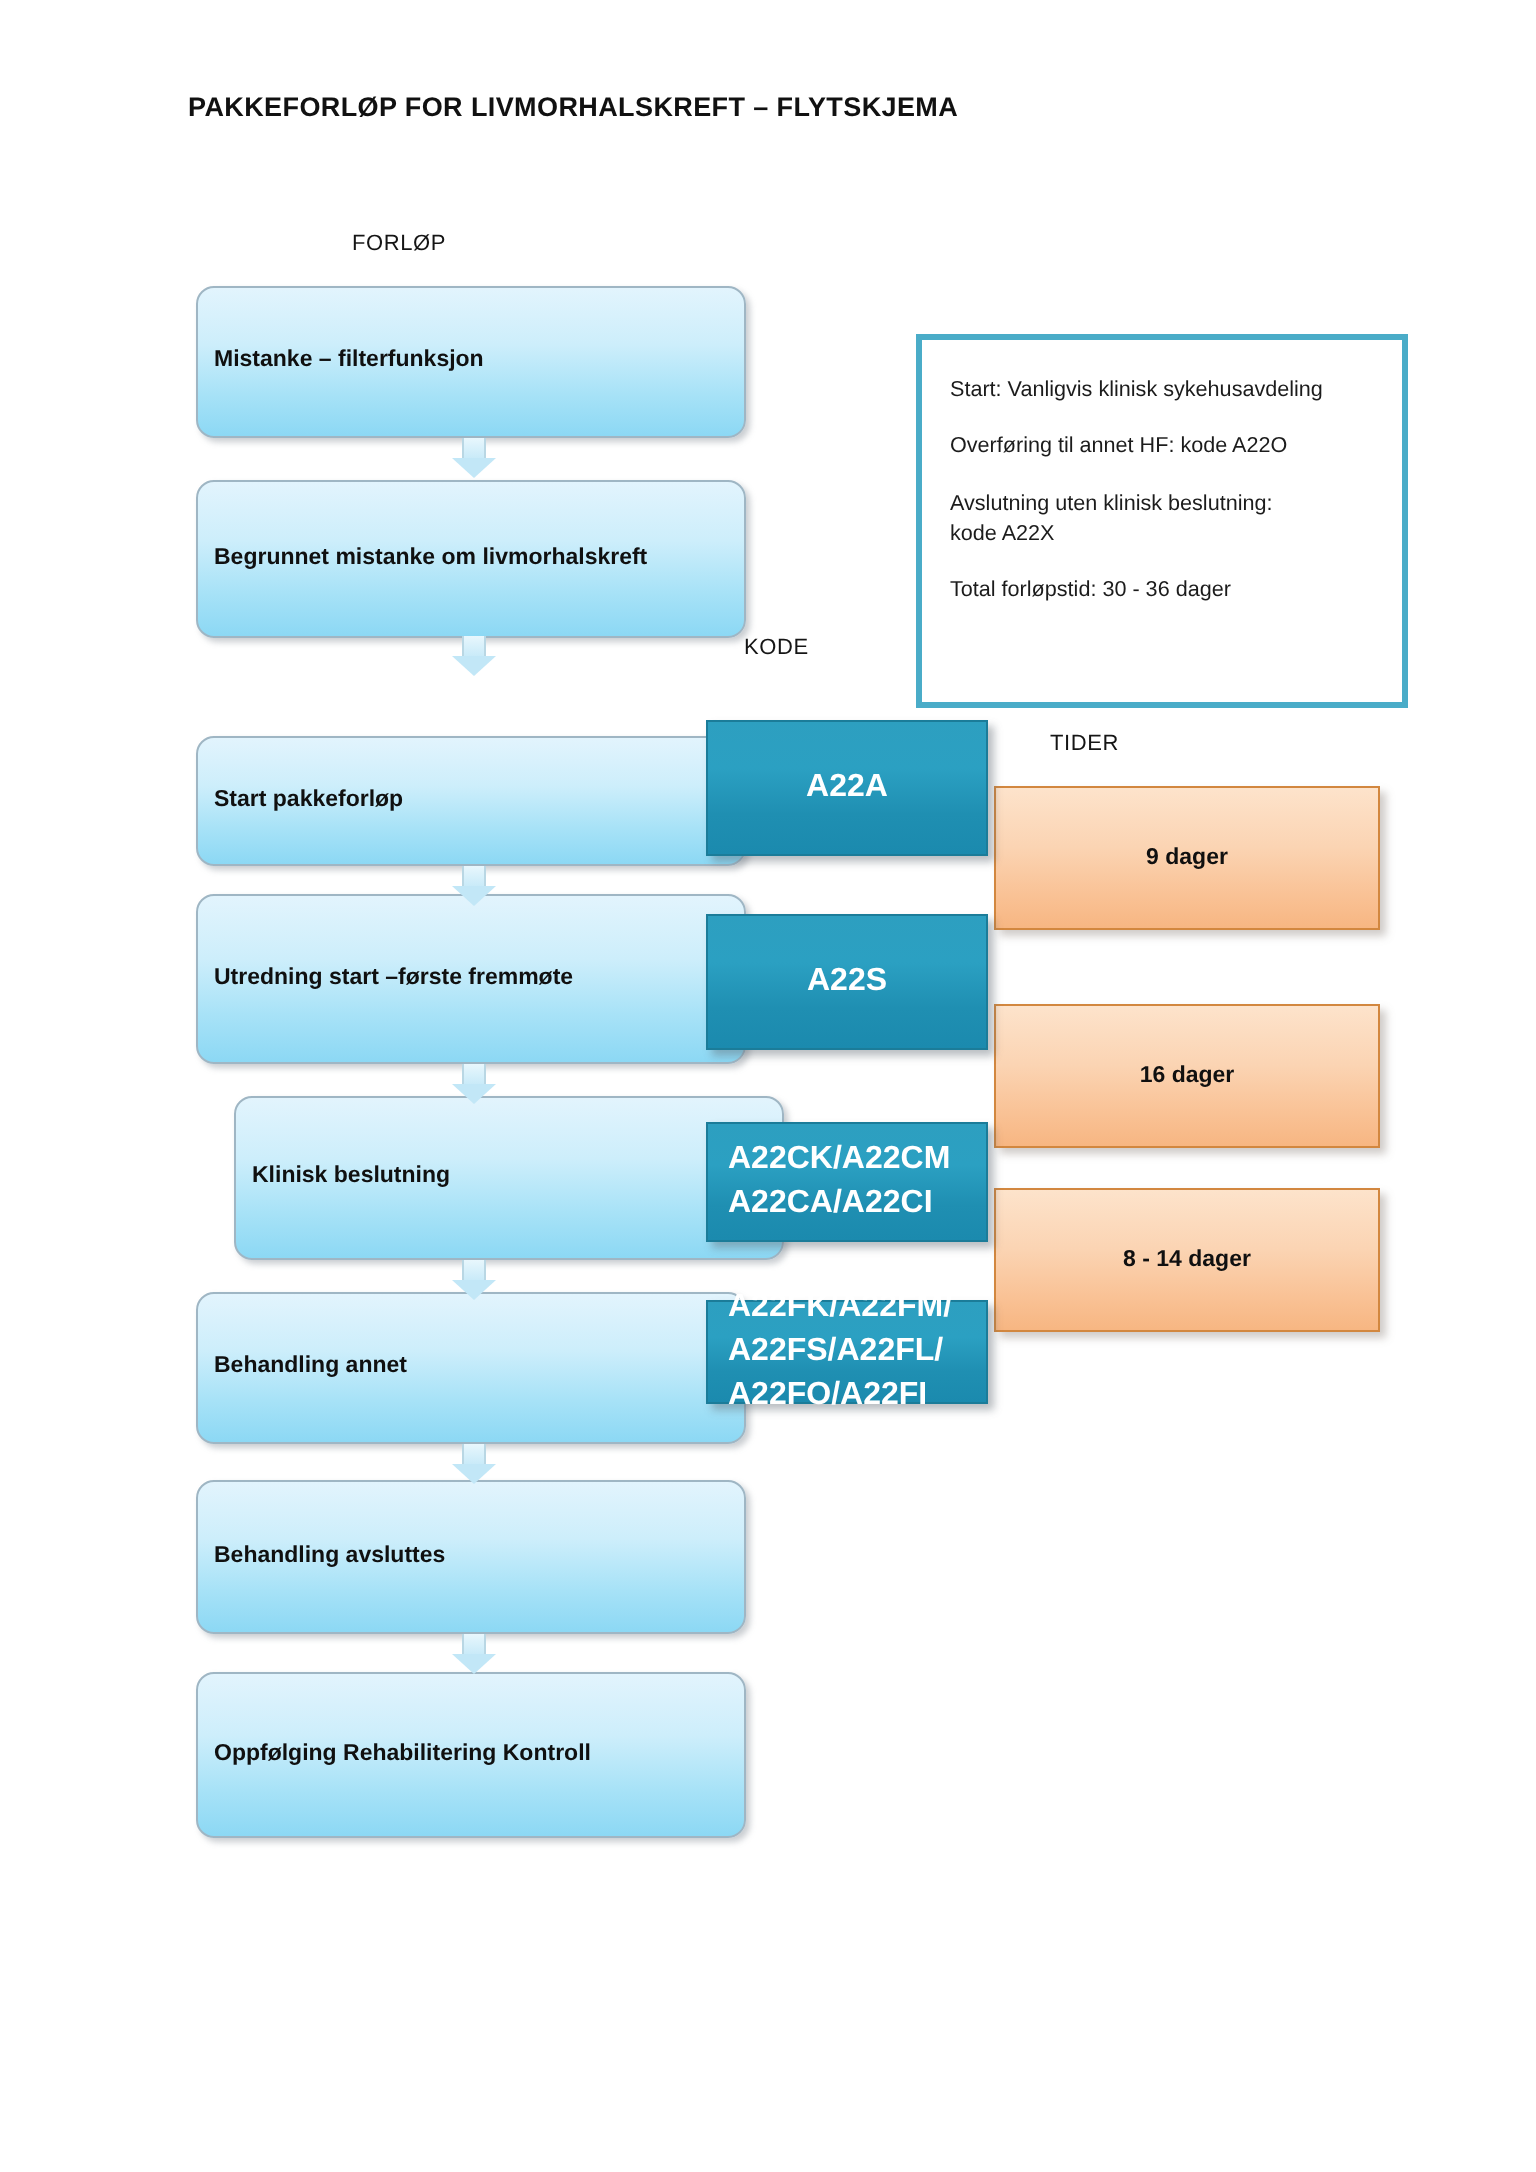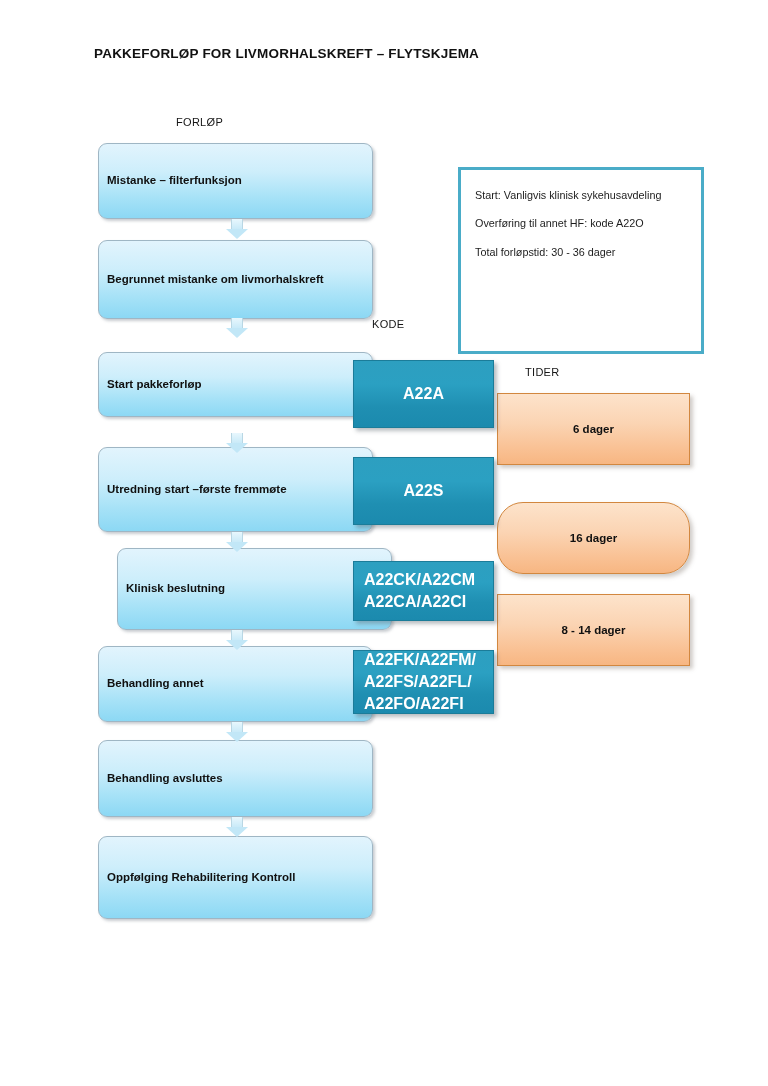--- a/index.html
+++ b/index.html
@@ -59,21 +59,21 @@
   .flow-box .flow-label {
     font-size: 11.5px;
     font-weight: bold;
     color: #101010;
     line-height: 1.55;
     padding: 0 8px;
   }
 
   #flow-box-0 { top: 143px;  height: 76px; }
   #flow-box-1 { top: 240px;  height: 79px; }
-  #flow-box-2 { top: 352px;  height: 65px; }
+  #flow-box-2 { top: 368px;  height: 65px; }
   #flow-box-3 { top: 447px;  height: 85px; }
   #flow-box-4 { top: 548px;  height: 82px; margin-left: 19px; }
   #flow-box-5 { top: 646px;  height: 76px; }
   #flow-box-6 { top: 740px;  height: 77px; }
   #flow-box-7 { top: 836px;  height: 83px; }
 
   
   .down-arrow {
     position: absolute;
     left: 226px;
@@ -129,21 +129,21 @@
     line-height: 1.38;
     white-space: pre-line;
     padding-left: 10px;
   }
   .code-badge.centered { justify-content: center; }
   .code-badge.centered .code-label { padding-left: 0; }
 
   #code-badge-0 { top: 360px; height: 68px; }
   #code-badge-1 { top: 457px; height: 68px; }
   #code-badge-2 { top: 561px; height: 60px; }
-  #code-badge-3 { top: 650px; height: 64px; }
+  #code-badge-3 { top: 650px; height: 52px; }
 
   
   .time-box {
     position: absolute;
     left: 497px;
     width: 193px;
     border: 1px solid #d2873f;
     background: linear-gradient(to bottom, #fde3cb 0%, #fbd4b3 42%, #f9c194 78%, #f7b682 100%);
     box-shadow: 3px 3px 4px rgba(120,110,100,0.35);
     box-sizing: border-box;
@@ -151,21 +151,21 @@
     align-items: center;
     justify-content: center;
     text-align: center;
   }
   .time-box .time-label {
     font-size: 11.5px;
     font-weight: bold;
     color: #101010;
   }
   #time-box-0 { top: 393px; height: 72px; }
-  #time-box-1 { top: 502px; height: 72px; border-radius: 26px; }
+  #time-box-1 { top: 502px; height: 72px; }
   #time-box-2 { top: 594px; height: 72px; }
 
   
   #info-box {
     position: absolute;
     left: 458px;
     top: 139px;
     width: 246px;
     height: 187px;
     border: 3px solid #4aacc8;
@@ -188,25 +188,27 @@
 
 <div id="page-title">PAKKEFORLØP FOR LIVMORHALSKREFT – FLYTSKJEMA</div>
 
 <div class="col-header" id="header-forlop">FORLØP</div>
 <div class="col-header" id="header-kode">KODE</div>
 <div class="col-header" id="header-tider">TIDER</div>
 
 <div id="info-box">
   <div class="info-line">Start: Vanligvis klinisk sykehusavdeling</div>
   <div class="info-line">Overføring til annet HF: kode A22O</div>
+  <div class="info-line">Avslutning uten klinisk beslutning:
+kode A22X</div>
   <div class="info-line">Total forløpstid: 30 - 36 dager</div>
 </div>
 
 <div class="time-box" id="time-box-0">
-  <span class="time-label">6 dager</span>
+  <span class="time-label">9 dager</span>
 </div>
 <div class="time-box" id="time-box-1">
   <span class="time-label">16 dager</span>
 </div>
 <div class="time-box" id="time-box-2">
   <span class="time-label">8 - 14 dager</span>
 </div>
 
 <div class="flow-box" id="flow-box-0">
   <span class="flow-label">Mistanke – filterfunksjon</span>

